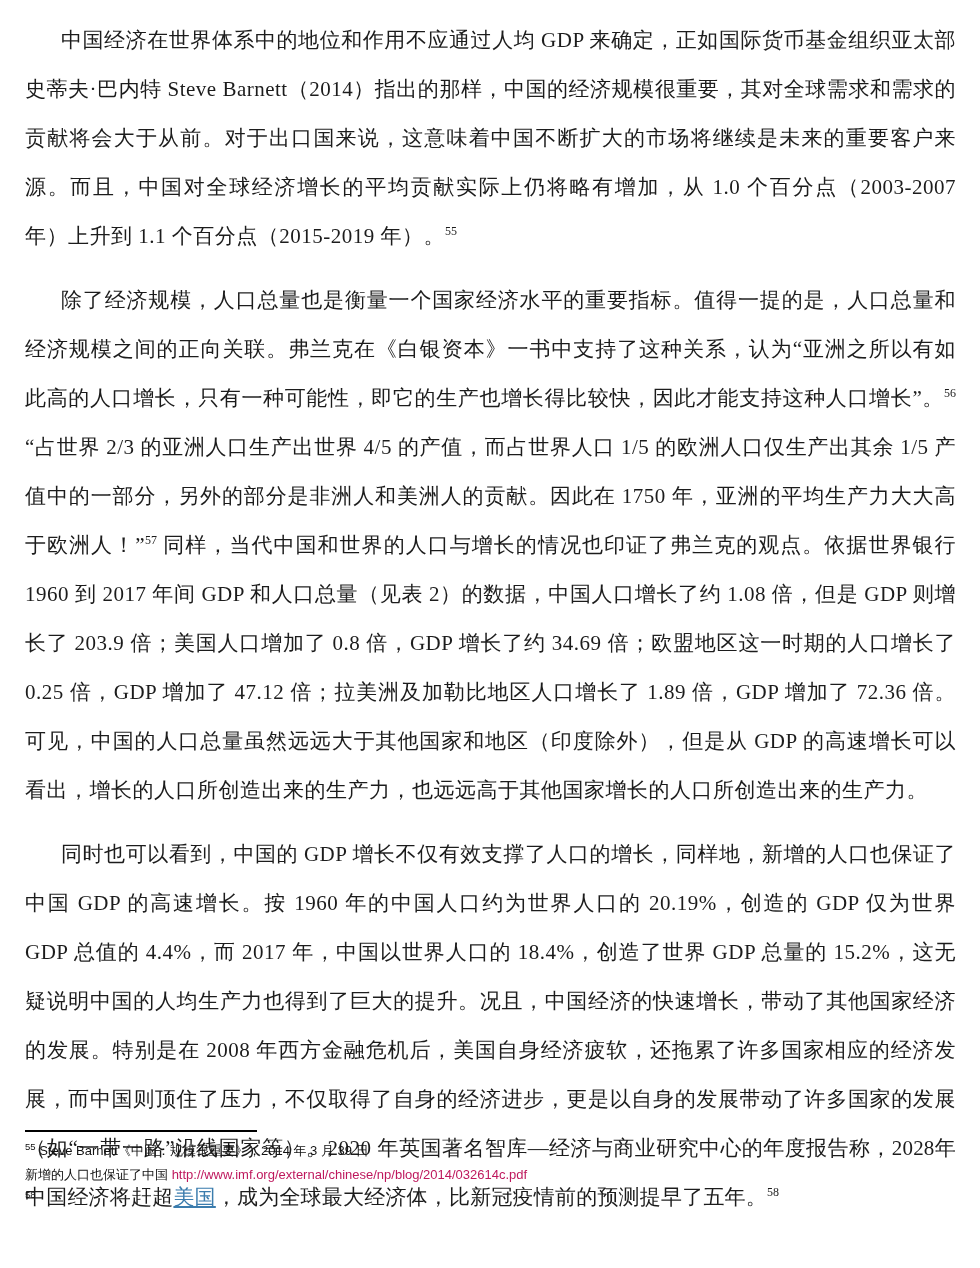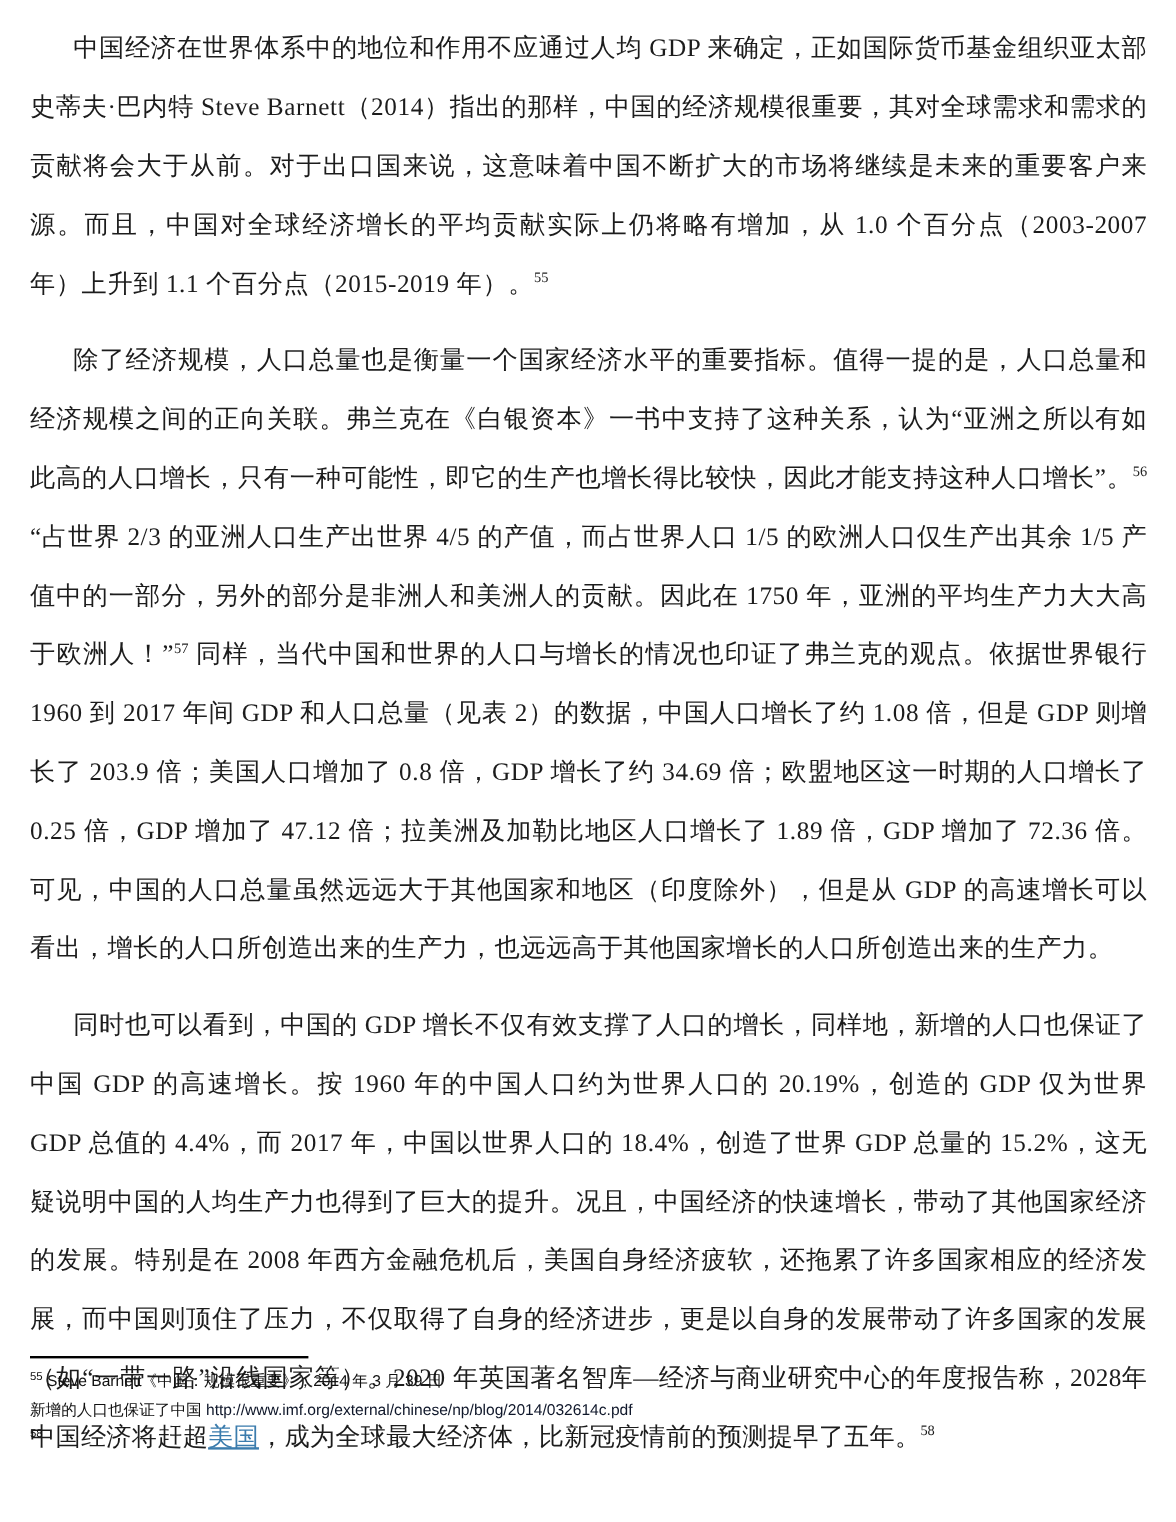--- a/index.html
+++ b/index.html
@@ -58,21 +58,21 @@
     height: 2px;
     background: #000000;
     margin-bottom: 7px;
   }
   .fn { margin: 0; }
   .fn sup {
     font-size: 9.5px;
     line-height: 0;
     vertical-align: super;
   }
-  .fn .url { color: #0f172a; }
+  .fn .url { color: #be185d; }
 </style>
 </head>
 <body>
 
 <div class="page">
 
   <div class="body-text">
 
     <p class="para"><span>中国经济在世界体系中的地位和作用不应通过人均 GDP 来确定，正如国际货币基金组织亚太部史蒂夫·巴内特 Steve Barnett（2014）指出的那样，中国的经济规模很重要，其对全球需求和需求的贡献将会大于从前。对于出口国来说，这意味着中国不断扩大的市场将继续是未来的重要客户来源。而且，中国对全球经济增长的平均贡献实际上仍将略有增加，从 1.0 个百分点（2003-2007 年）上升到 1.1 个百分点（2015-2019 年）。</span><sup class="ref">55</sup></p>
 

